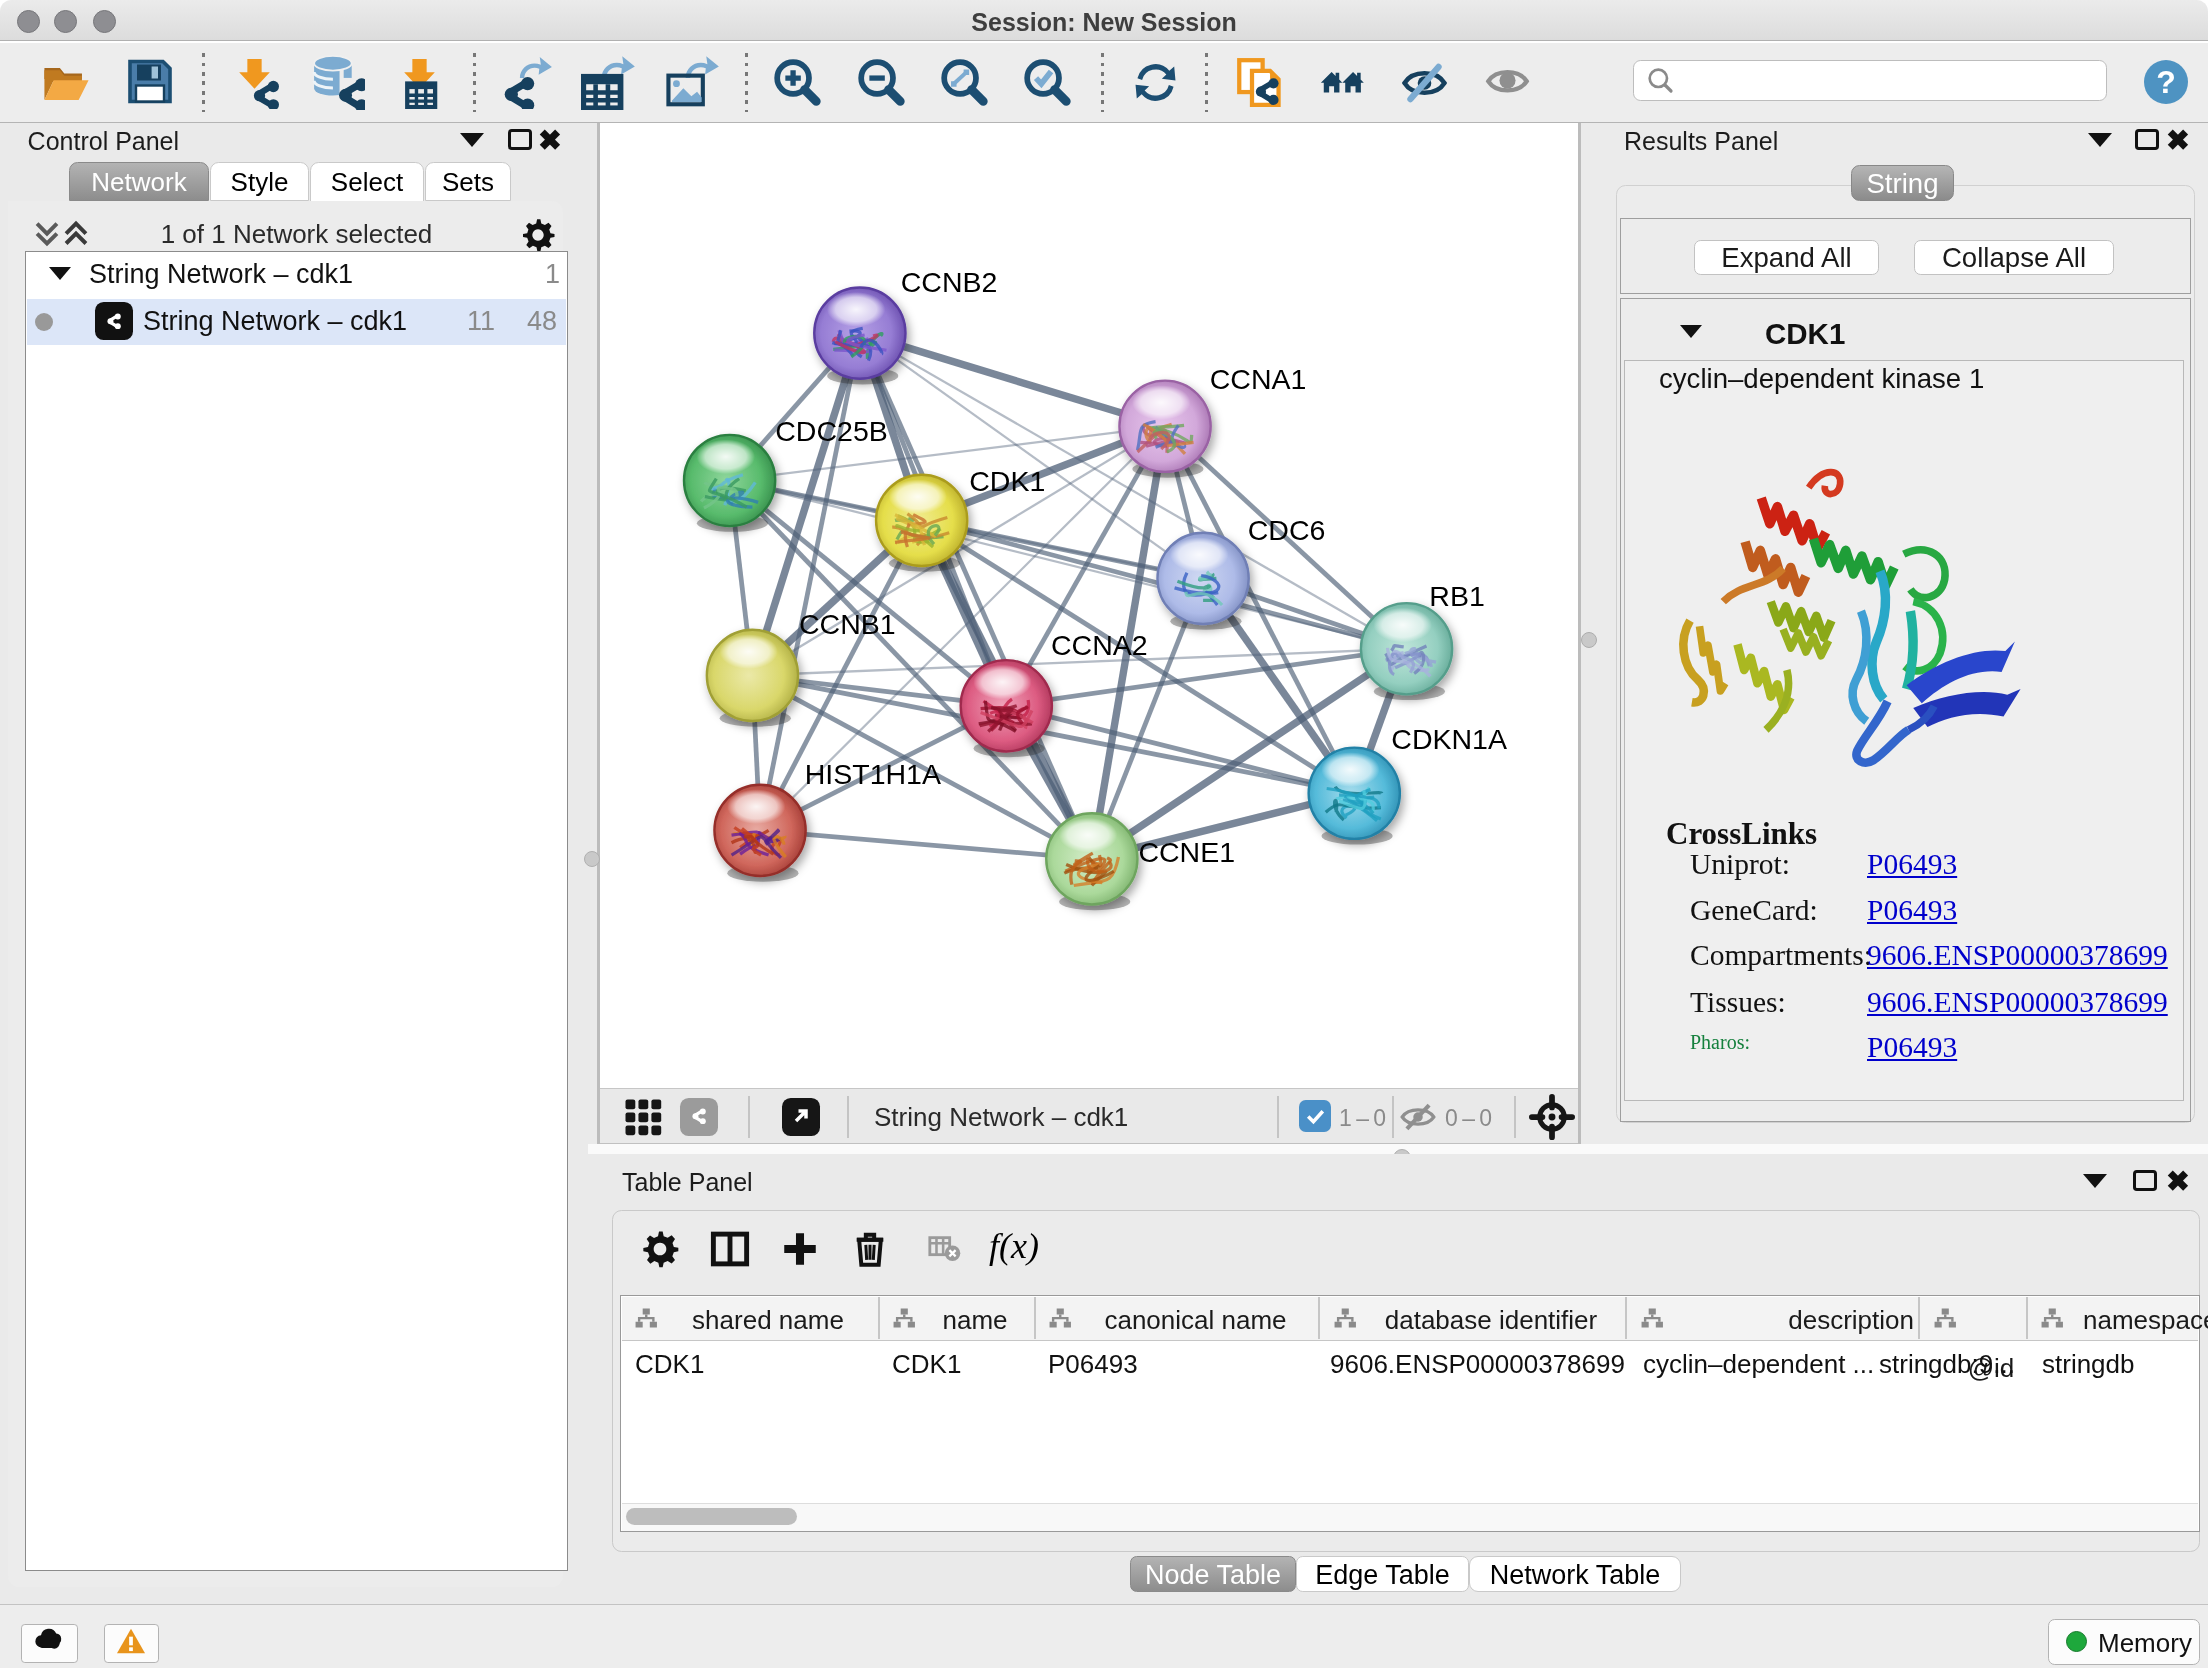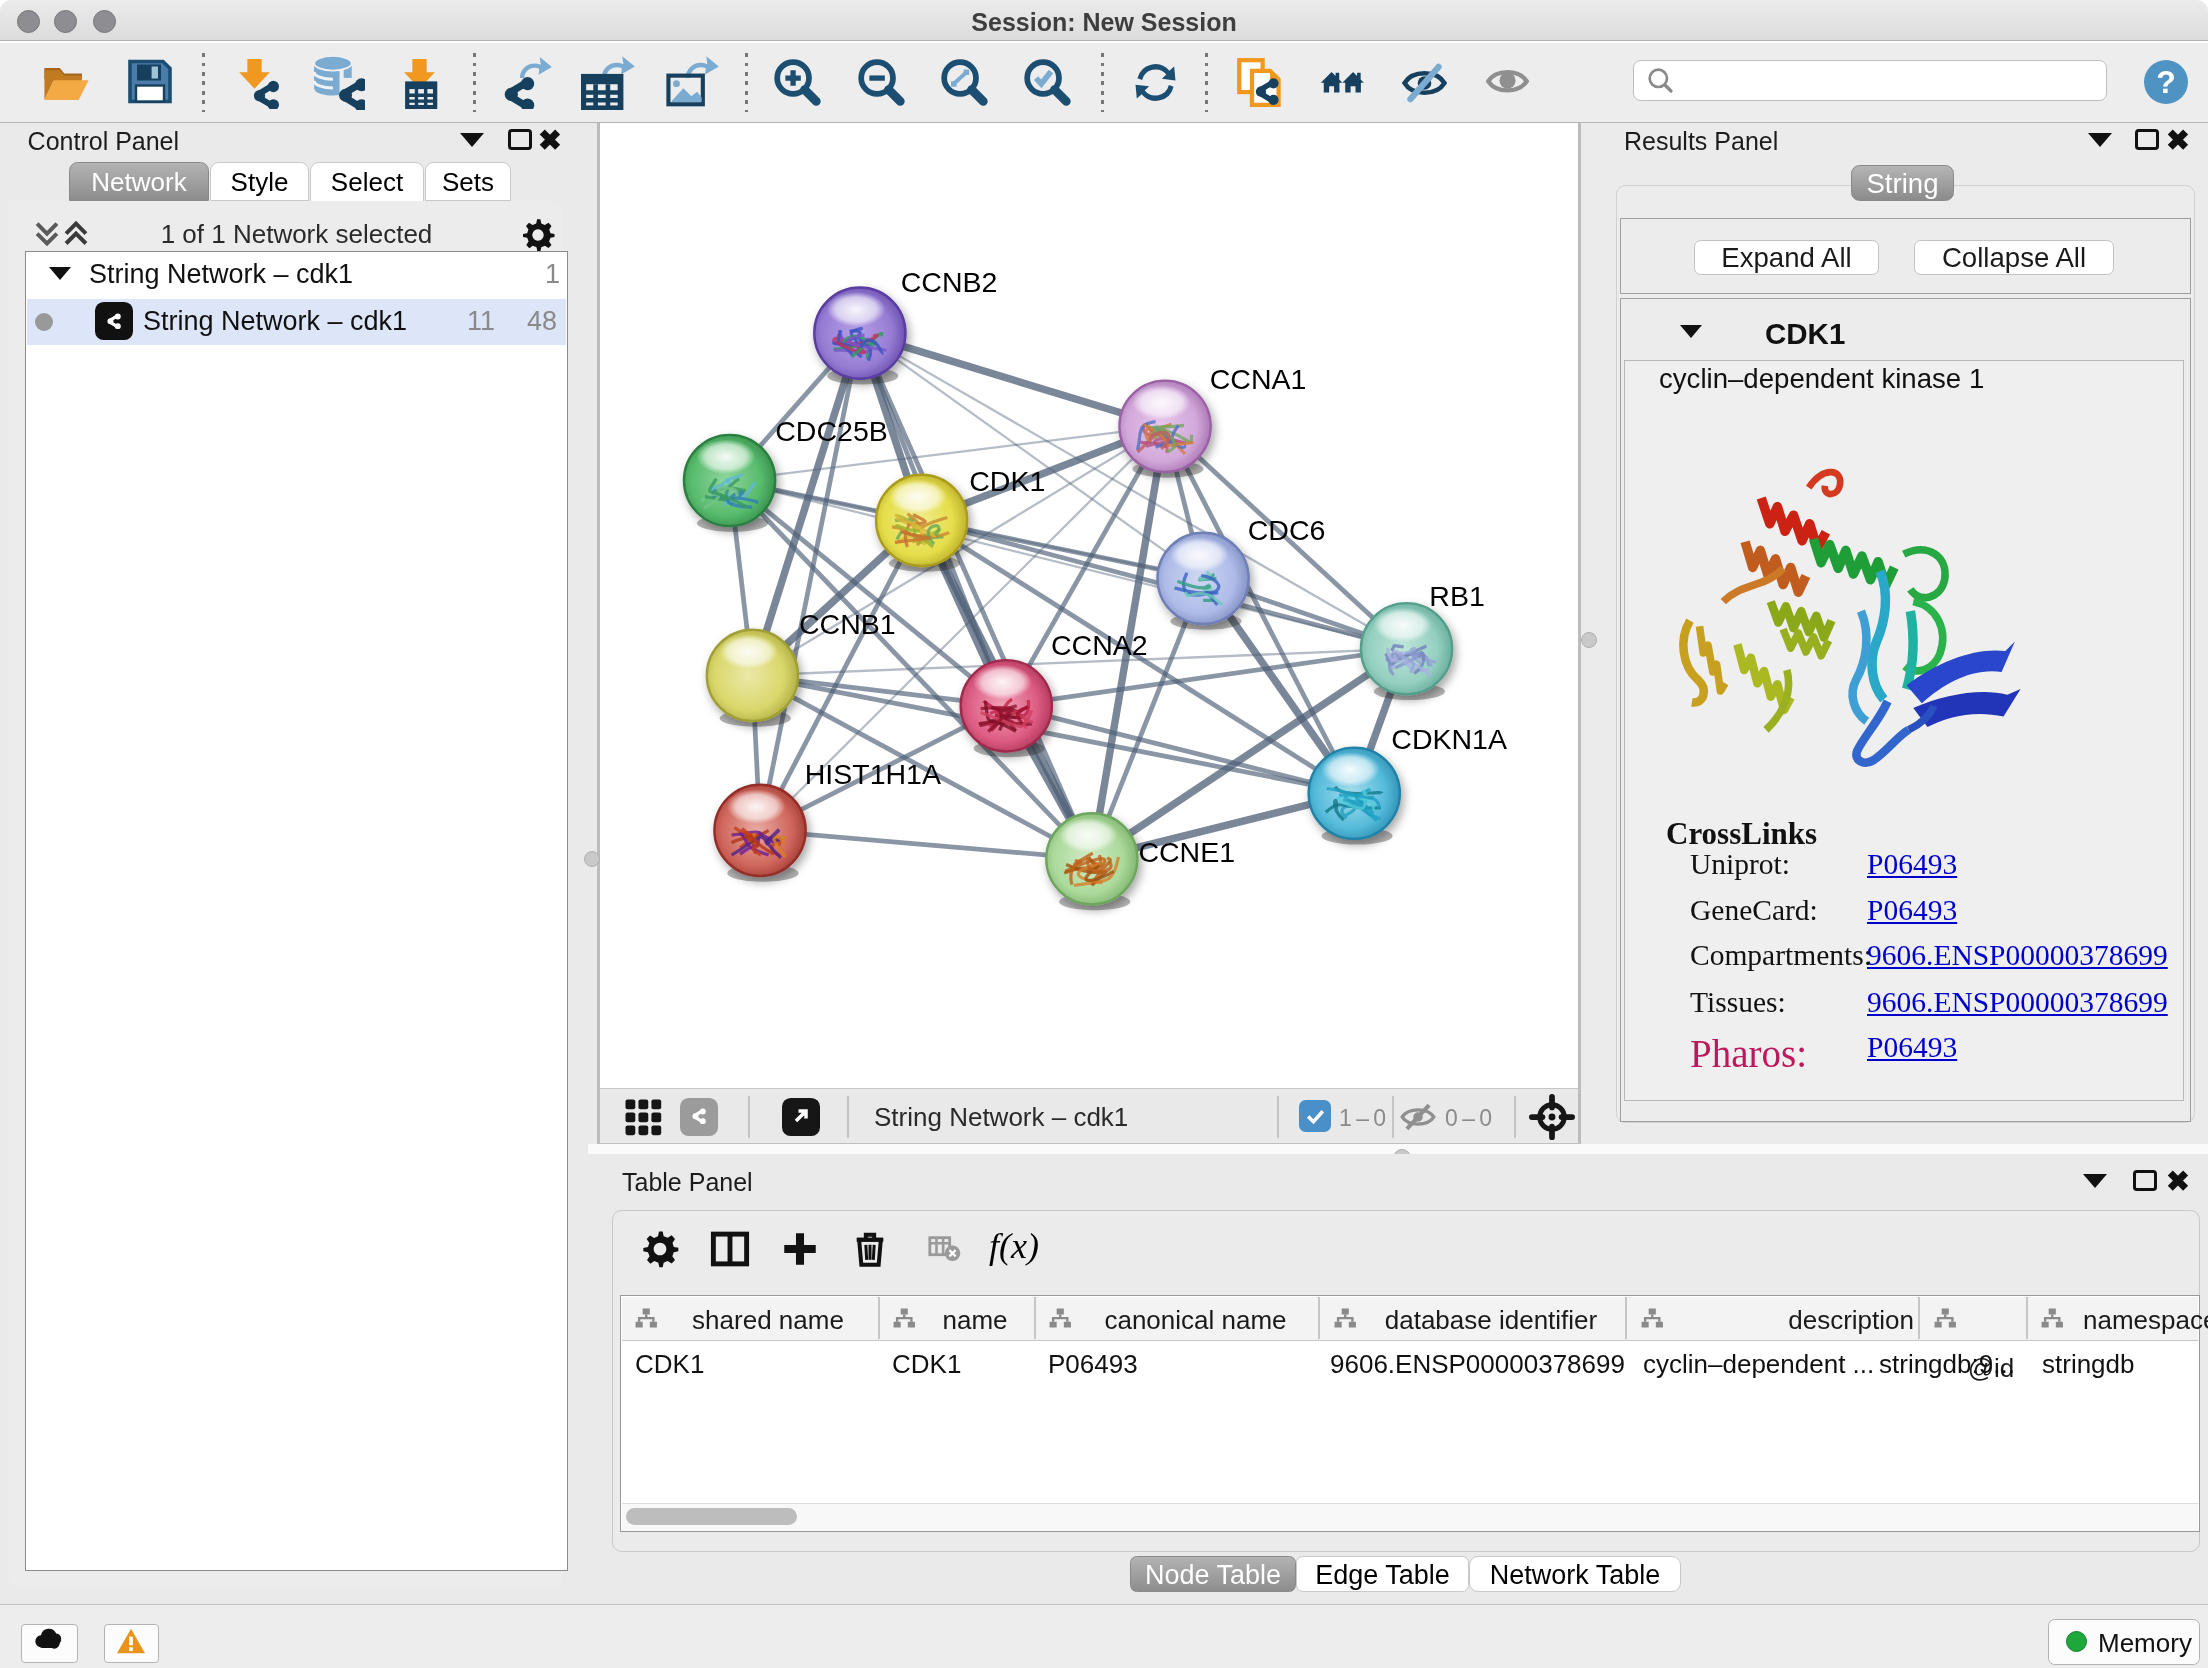--- a/index.html
+++ b/index.html
@@ -576,21 +576,21 @@
   </svg>
 <div class="abs" style="left:1666px;top:816px;font-family:'Liberation Serif',serif;font-size:31px;font-weight:bold;color:#111;">CrossLinks</div>
 <div class="abs" style="left:1690px;top:848px;font-family:'Liberation Serif',serif;font-size:29.5px;color:#111;">Uniprot:</div>
 <div class="abs" style="left:1867px;top:848px;font-family:'Liberation Serif',serif;font-size:29.5px;color:#0000cc;text-decoration:underline;">P06493</div>
 <div class="abs" style="left:1690px;top:894px;font-family:'Liberation Serif',serif;font-size:29.5px;color:#111;">GeneCard:</div>
 <div class="abs" style="left:1867px;top:894px;font-family:'Liberation Serif',serif;font-size:29.5px;color:#0000cc;text-decoration:underline;">P06493</div>
 <div class="abs" style="left:1690px;top:939px;font-family:'Liberation Serif',serif;font-size:29.5px;color:#111;">Compartments:</div>
 <div class="abs" style="left:1867px;top:939px;font-family:'Liberation Serif',serif;font-size:29.5px;color:#0000cc;text-decoration:underline;">9606.ENSP00000378699</div>
 <div class="abs" style="left:1690px;top:986px;font-family:'Liberation Serif',serif;font-size:29.5px;color:#111;">Tissues:</div>
 <div class="abs" style="left:1867px;top:986px;font-family:'Liberation Serif',serif;font-size:29.5px;color:#0000cc;text-decoration:underline;">9606.ENSP00000378699</div>
-<div class="abs" style="left:1690px;top:1031px;font-family:'Liberation Serif',serif;font-size:39px;color:#be185d;">Pharos:</div>
+<div class="abs" style="left:1690px;top:1031px;font-family:'Liberation Serif',serif;font-size:20px;color:#15803d;">Pharos:</div>
 <div class="abs" style="left:1867px;top:1031px;font-family:'Liberation Serif',serif;font-size:29.5px;color:#0000cc;text-decoration:underline;">P06493</div>
 <div class="abs" style="left:1581px;top:632px;width:16px;height:16px;border-radius:50%;background:#c9c9c9;border:1px solid #adadad;"></div>
 <div class="abs" style="left:588px;top:1154px;width:1621px;height:450px;background:#eaeaea;"></div>
 <div class="paneltitle" style="left:622px;top:1168px;">Table Panel</div>
 <div class="abs" style="left:2083px;top:1174px;"><span class="tri"></span></div>
 <div class="sq" style="left:2133px;top:1170px;"></div>
 <div class="xx" style="left:2166px;top:1167px;">✖</div>
 <div class="abs" style="left:612px;top:1210px;width:1588px;height:342px;background:#ebebeb;border:1px solid #c9c9c9;border-radius:9.5px;"></div>
 <svg class="ico" style="left:640px;top:1229px;" width="40" height="40" viewBox="0 0 24 24" xmlns="http://www.w3.org/2000/svg">
     <path d="M12,8.2 a3.8,3.8 0 1 0 0.001,0 Z M12,1.5 L13.6,1.5 L14.2,4.3 L16.6,5.3 L19,3.8 L21,6 L19.5,8.4 L20.3,10.8 L23,11.3 L23,13.3 L20.3,13.9 L19.4,16.3 L21,18.6 L19,20.7 L16.6,19.2 L14.2,20.2 L13.6,23 L11.6,23 L11,20.2 L8.6,19.2 L6.2,20.8 L4.2,18.6 L5.7,16.3 L4.8,13.9 L2,13.4 L2,11.4 L4.8,10.8 L5.6,8.4 L4,6 L6,3.9 L8.4,5.4 L10.8,4.4 L11.4,1.5 Z" fill="#111" fill-rule="evenodd"></path>

